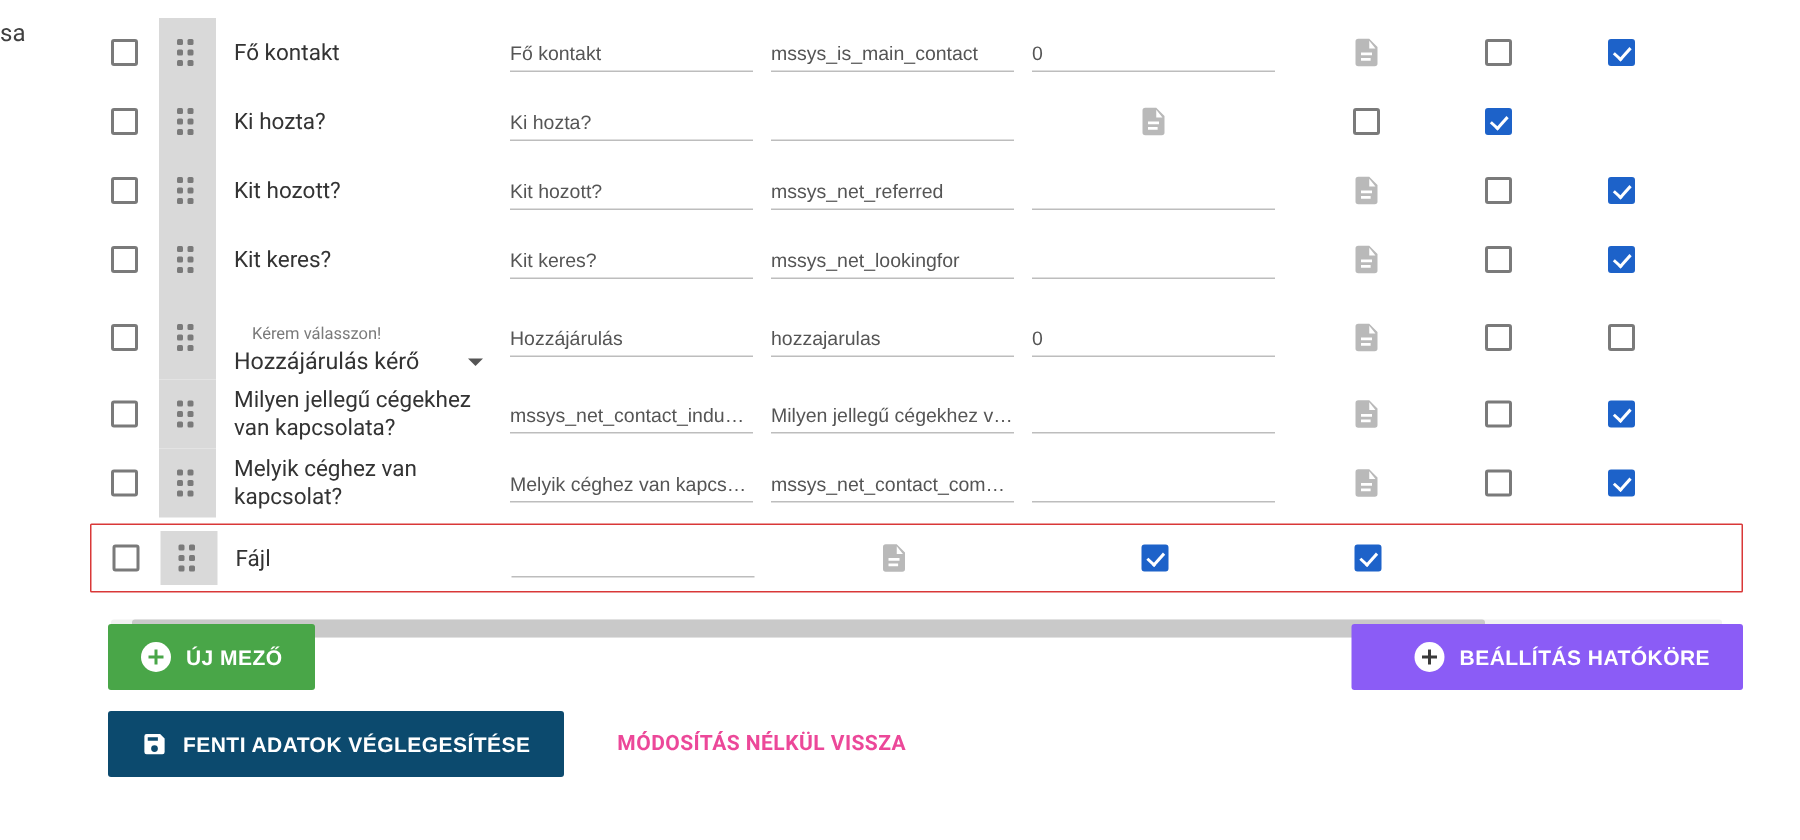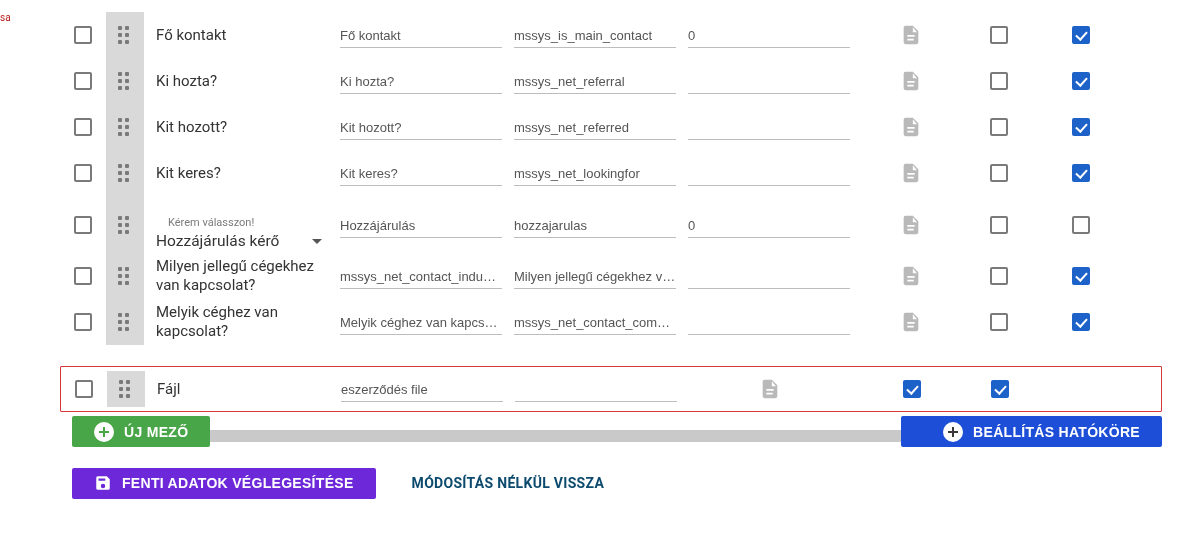--- a/index.html
+++ b/index.html
@@ -9,43 +9,43 @@
     color: #333;
     background: #fff;
     width: 1200px;
     height: 560px;
     overflow: hidden;
     position: relative;
   }
   .fragment {
     position: absolute;
     left: 0; top: 12px;
-    font-size: 10px;
-    color: #b91c1c;
+    font-size: 16px;
+    color: #404040;
   }
   .panel {
     position: absolute;
     left: 60px;
     top: 12px;
     width: 1102px;
     padding: 0 0 20px 0;
   }
   .table {
     width: 100%;
   }
   .row {
     display: grid;
     grid-template-columns: 46px 38px 190px 174px 174px 174px 110px 66px 98px;
     align-items: center;
     min-height: 46px;
   }
   .row.highlight {
     border: 1px solid #d93838;
     border-radius: 1px;
-    margin-top: 21px;
+    margin-top: 4px;
     padding: 4px 0;
   }
   .cell { padding: 2px 4px; }
   .checkcell { display:flex; align-items:center; justify-content:center; }
 
   
   .cb {
     width: 18px; height: 18px;
     border: 2px solid #7a7a7a;
     border-radius: 2px;
@@ -166,34 +166,34 @@
     left: 72px;
     top: 416px;
     width: 1090px;
   }
   .btnrow1 { display:flex; gap: 14px; }
   .spacer { flex: 1; }
   .btn {
     display: inline-flex;
     align-items: center;
     gap: 10px;
-    height: 31px;
+    height: 44px;
     padding: 0 22px;
     border-radius: 2px;
     font-size: 14px;
     font-weight: 700;
     letter-spacing: .3px;
     color: #fff;
     cursor: pointer;
     border: none;
     text-transform: uppercase;
   }
   .btn.green { background: #49a648; }
-  .btn.dark  { background: #1d4ed8; padding-left: 42px; }
-  .btn.blue  { background: #6d28d9; }
+  .btn.dark  { background: #8b5cf6; padding-left: 42px; }
+  .btn.blue  { background: #0c4a6e; }
   .btn .circ {
     width: 20px; height: 20px; border-radius: 50%;
     background: #fff;
     display: inline-flex; align-items:center; justify-content:center;
   }
   .btn .circ::after{
     content:"";
     width:10px;height:2px;background:currentColor;
     box-shadow: 0 0 0 0;
   }
@@ -203,21 +203,21 @@
     width:2px;height:10px;background:currentColor;
   }
   .btn.green .circ, .btn.dark .circ { position:relative; color:#49a648; }
   .btn.dark  .circ { color:#3a3a3a; }
   .btn .save {
     width:18px;height:18px;fill:#fff;
   }
   .linkbtn {
     display:inline-flex; align-items:center;
     height:44px; padding:0 18px;
-    color:#0c4a6e; font-weight:700; font-size:14px;
+    color:#ec4899; font-weight:700; font-size:14px;
     letter-spacing:.3px; text-transform:uppercase;
     cursor:pointer;
   }
   .btnrow2 { margin-top: 14px; display:flex; gap:18px; align-items:center;}
 </style>
 </head>
 <body>
 
 <div class="fragment">sa</div>
 
@@ -264,21 +264,20 @@
             <span></span>
             <span></span>
             <span></span>
             <span></span>
             <span></span>
             <span></span>
           </span>
         </div>
         <div class="cell labelcell">Ki hozta?</div>
         <div class="cell inpwrap"><input class="inp" value="Ki hozta?" style=""></div>
-        <div class="cell inpwrap"><input class="inp" value="mssys_net_referral" style=""></div>
         <div class="cell inpwrap"><input class="inp" style=""></div>
         <div class="cell checkcell">
           <span class="docicon">
             <svg viewBox="0 0 24 24">
               <path d="M14 2H6a2 2 0 0 0-2 2v16a2 2 0 0 0 2 2h12a2 2 0 0 0 2-2V8l-6-6zM15 18H8v-2h7v2zm1-4H8v-2h8v2zm-2-5V3.5L18.5 9H14z"></path>
             </svg>
           </span>
         </div>
         <div class="cell checkcell">
           <span class="cb"></span>
@@ -396,21 +395,21 @@
         <div class="cell dragcol">
           <span class="draghandle">
             <span></span>
             <span></span>
             <span></span>
             <span></span>
             <span></span>
             <span></span>
           </span>
         </div>
-        <div class="cell labelcell">Milyen jellegű cégekhez van kapcsolat?</div>
+        <div class="cell labelcell">Milyen jellegű cégekhez van kapcsolata?</div>
         <div class="cell inpwrap"><input class="inp" value="mssys_net_contact_industry" style=""></div>
         <div class="cell inpwrap"><input class="inp" value="Milyen jellegű cégekhez van" style=""></div>
         <div class="cell inpwrap"><input class="inp" style=""></div>
         <div class="cell checkcell">
           <span class="docicon">
             <svg viewBox="0 0 24 24">
               <path d="M14 2H6a2 2 0 0 0-2 2v16a2 2 0 0 0 2 2h12a2 2 0 0 0 2-2V8l-6-6zM15 18H8v-2h7v2zm1-4H8v-2h8v2zm-2-5V3.5L18.5 9H14z"></path>
             </svg>
           </span>
         </div>
@@ -461,21 +460,20 @@
           <span class="draghandle">
             <span></span>
             <span></span>
             <span></span>
             <span></span>
             <span></span>
             <span></span>
           </span>
         </div>
         <div class="cell labelcell">Fájl</div>
-        <div class="cell inpwrap"><input class="inp" value="eszerződés file" style=""></div>
         <div class="cell inpwrap"><input class="inp" style=""></div>
         <div class="cell checkcell">
           <span class="docicon">
             <svg viewBox="0 0 24 24">
               <path d="M14 2H6a2 2 0 0 0-2 2v16a2 2 0 0 0 2 2h12a2 2 0 0 0 2-2V8l-6-6zM15 18H8v-2h7v2zm1-4H8v-2h8v2zm-2-5V3.5L18.5 9H14z"></path>
             </svg>
           </span>
         </div>
         <div class="cell checkcell">
           <span class="cb checked"></span>

